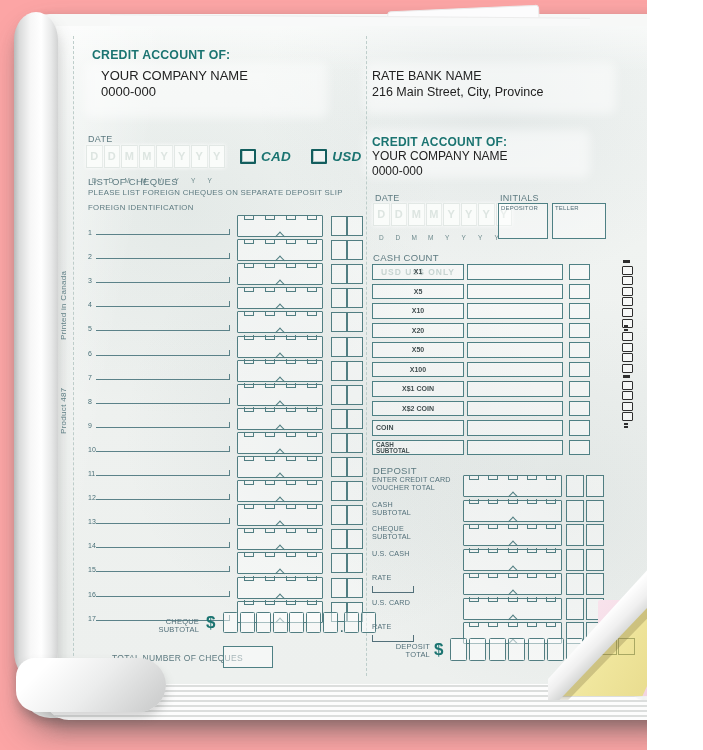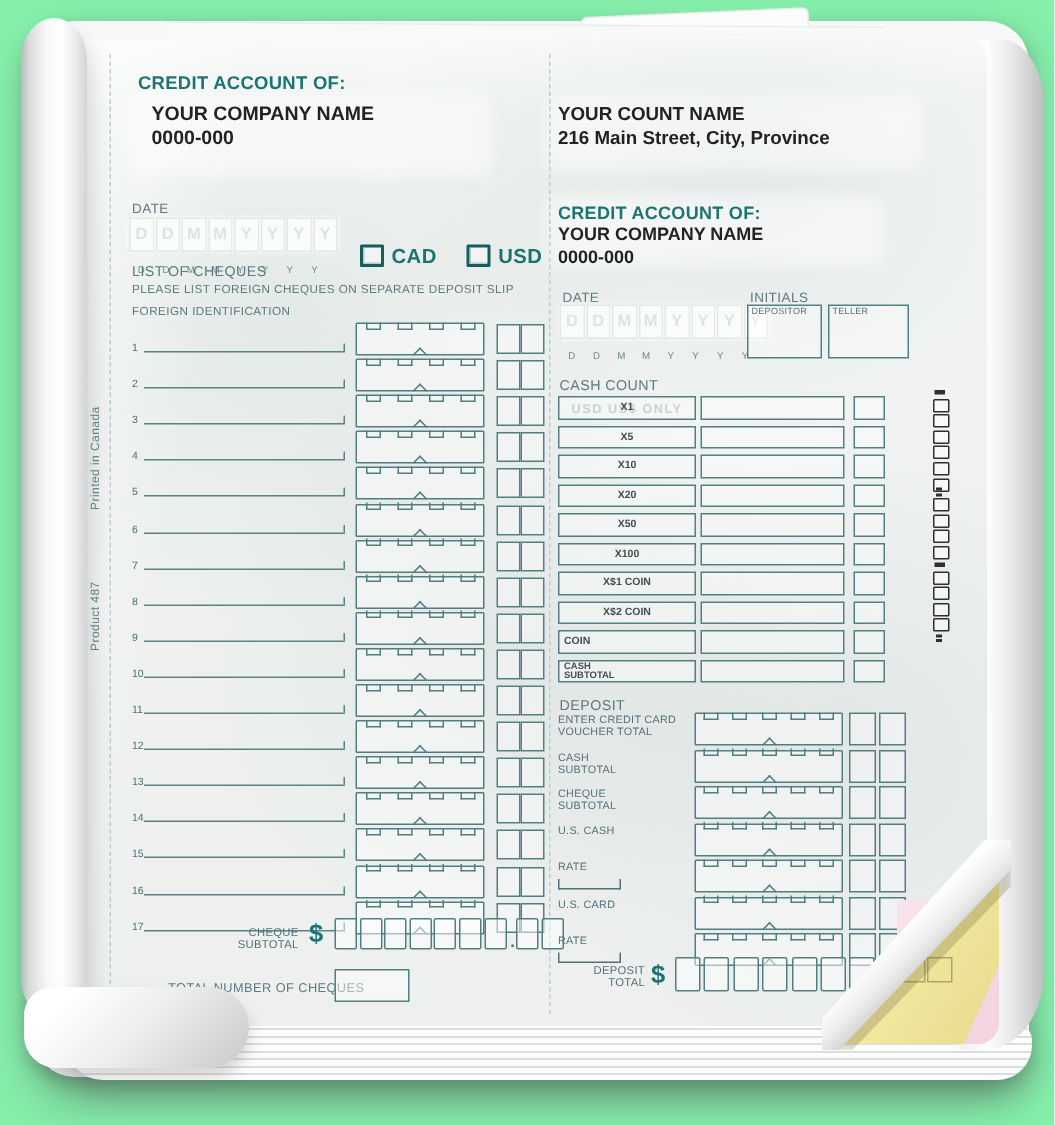--- a/index.html
+++ b/index.html
@@ -1,16 +1,16 @@
 <!DOCTYPE html>
 <html style="--teal: #1b7471; --ink: #222222; --lab: #5d7a80;"><head>
 <meta charset="utf-8">
 <style>
   html,body{margin:0;padding:0;background:#fff;}
-  .stage{position:relative;width:703px;height:750px;background:#86efac;overflow:hidden;
+  .stage{position:relative;width:647px;height:750px;background:#fca5a5;overflow:hidden;
          font-family:"Liberation Sans",sans-serif;}
   .abs{position:absolute;}
 
   
   .pad-shadow{position:absolute;left:22px;top:14px;width:664px;height:704px;border-radius:28px;
     background:#f7f8f7;box-shadow:0 16px 30px rgba(70,75,75,.38),0 4px 12px rgba(0,0,0,.18);}
   .back-corner{position:absolute;left:388px;top:8px;width:150px;height:42px;background:#fcfcfd;
     border:1px solid #eaeaea;transform:rotate(-2.5deg);border-radius:4px;}
   .back-strip{position:absolute;left:110px;top:16px;width:480px;height:18px;background:#f8f9f9;
     border-top:1px solid #ececec;transform:rotate(.4deg);}
@@ -37,21 +37,21 @@
     border-radius:3px 14px 2px 2px;}
   .sheen{position:absolute;inset:0;pointer-events:none;
     background:linear-gradient(100deg,rgba(255,255,255,.55) 0%,rgba(255,255,255,0) 16%),
                linear-gradient(180deg,rgba(255,255,255,.5) 0%,rgba(255,255,255,0) 7%);}
   .imprint{position:absolute;background:rgba(255,255,255,.5);filter:blur(5px);border-radius:8px;}
 
   .perf{position:absolute;top:10px;bottom:8px;width:0;border-left:1.6px dashed rgba(187,203,200,.95);}
 
   
   .h-teal{position:absolute;color:var(--teal,#1b7471);font-weight:bold;font-size:12.3px;letter-spacing:.2px;white-space:nowrap;}
-  .h-black{position:absolute;color:var(--ink,#222);font-weight:bold;font-size:13px;white-space:nowrap;}
+  .h-black{position:absolute;color:var(--ink,#222);font-weight:normal;font-size:13px;white-space:nowrap;}
   .small-label{position:absolute;color:var(--lab,#5d7a80);font-size:9px;letter-spacing:.3px;white-space:nowrap;}
   .vtext{position:absolute;color:#61838a;font-size:8px;white-space:nowrap;letter-spacing:.3px;
     transform:rotate(-90deg);transform-origin:0 0;}
 
   
   .date-boxes{position:absolute;white-space:nowrap;}
   .date-box{display:inline-block;width:14.5px;height:21px;background:#fafcfa;border:1px solid #e2e8e5;
     margin-right:1px;text-align:center;font-weight:bold;font-size:11px;color:#dde5e1;line-height:21px;
     box-shadow:0 0 4px rgba(255,255,255,.9);}
   .date-sub{position:absolute;white-space:nowrap;}
@@ -154,21 +154,21 @@
     <div class="vtext" style="left:3px;top:314px;">Printed in Canada</div>
     <div class="vtext" style="left:3px;top:408px;">Product 487</div>
 
     <div class="h-teal" style="left:36px;top:22px;">CREDIT ACCOUNT OF:</div>
     <div class="h-black" style="left:45px;top:42px;">YOUR COMPANY NAME</div>
     <div class="h-black" style="left:45px;top:58px;">0000-000</div>
 
     <div class="small-label" style="left:32px;top:108px;">DATE</div>
     <div class="date-boxes" id="date-boxes-left" style="left:30px;top:119px;"><div class="date-box">D</div><div class="date-box">D</div><div class="date-box">M</div><div class="date-box">M</div><div class="date-box">Y</div><div class="date-box">Y</div><div class="date-box">Y</div><div class="date-box">Y</div></div>
     <div class="date-sub" id="date-sub-left" style="left:30px;top:143px;"><div class="date-sub-letter">D</div><div class="date-sub-letter">D</div><div class="date-sub-letter">M</div><div class="date-sub-letter">M</div><div class="date-sub-letter">Y</div><div class="date-sub-letter">Y</div><div class="date-sub-letter">Y</div><div class="date-sub-letter">Y</div></div>
-    <div class="abs" id="currency-boxes" style="left:184px;top:136px;"><div class="cur"><div class="cb"></div><div class="cb-label" style="display: inline;">CAD</div></div><div class="cur"><div class="cb"></div><div class="cb-label" style="display: inline;">USD</div></div></div>
+    <div class="abs" id="currency-boxes" style="left:184px;top:121px;font-style:italic;"><div class="cur"><div class="cb"></div><div class="cb-label" style="display: inline;">CAD</div></div><div class="cur"><div class="cb"></div><div class="cb-label" style="display: inline;">USD</div></div></div>
 
     <div class="small-label" style="left:32px;top:150px;font-size:9.5px;">LIST OF CHEQUES</div>
     <div class="small-label" style="left:32px;top:162px;font-size:7.8px;">PLEASE LIST FOREIGN CHEQUES ON SEPARATE DEPOSIT SLIP</div>
     <div class="small-label" style="left:32px;top:177px;font-size:7.8px;">FOREIGN IDENTIFICATION</div>
 
     <div class="abs" id="cheque-rows" style="left:32px;top:188px;width:276px;height:412px;">
         <div class="chq-row" style="top: 0px;">
           <div class="row-num">1</div>
           <div class="row-line"></div>
           <div class="comb" style="left: 149px; top: 1px; width: 84px; height: 20px;">
@@ -394,21 +394,21 @@
     <div class="sub-label" style="left:97px;top:592px;width:46px;">
       <span>CHEQUE</span>
       <span>SUBTOTAL</span>
     </div>
     <div class="dollar" style="left:150px;top:587px;">$</div>
     <div class="abs" id="cheque-subtotal-boxes" style="left:167px;top:586px;"><span class="digit"></span><span class="digit"></span><span class="digit"></span><span class="digit"></span><span class="digit"></span><span class="digit"></span><span class="digit"></span><span class="digit-sep">.</span><span class="digit"></span><span class="digit"></span></div>
 
     <div class="small-label" style="left:56px;top:627px;font-size:8.5px;">TOTAL NUMBER OF CHEQUES</div>
     <div class="tn-box" style="left:167px;top:620px;width:48px;height:20px;"></div>
 
-    <div class="h-black" style="left:316px;top:43px;font-size:12.5px;">YOUR COUNT NAME</div>
+    <div class="h-black" style="left:316px;top:43px;font-size:12.5px;">RATE BANK NAME</div>
     <div class="h-black" style="left:316px;top:59px;font-size:12.5px;">216 Main Street, City, Province</div>
 
     <div class="h-teal" style="left:316px;top:109px;font-size:12px;">CREDIT ACCOUNT OF:</div>
     <div class="h-black" style="left:316px;top:123px;font-size:12px;">YOUR COMPANY NAME</div>
     <div class="h-black" style="left:316px;top:138px;font-size:12px;">0000-000</div>
 
     <div class="small-label" style="left:319px;top:167px;">DATE</div>
     <div class="date-boxes" id="date-boxes-right" style="left:317px;top:177px;"><div class="date-box">D</div><div class="date-box">D</div><div class="date-box">M</div><div class="date-box">M</div><div class="date-box">Y</div><div class="date-box">Y</div><div class="date-box">Y</div><div class="date-box">Y</div></div>
     <div class="date-sub" id="date-sub-right" style="left:317px;top:200px;"><div class="date-sub-letter">D</div><div class="date-sub-letter">D</div><div class="date-sub-letter">M</div><div class="date-sub-letter">M</div><div class="date-sub-letter">Y</div><div class="date-sub-letter">Y</div><div class="date-sub-letter">Y</div><div class="date-sub-letter">Y</div></div>
 

